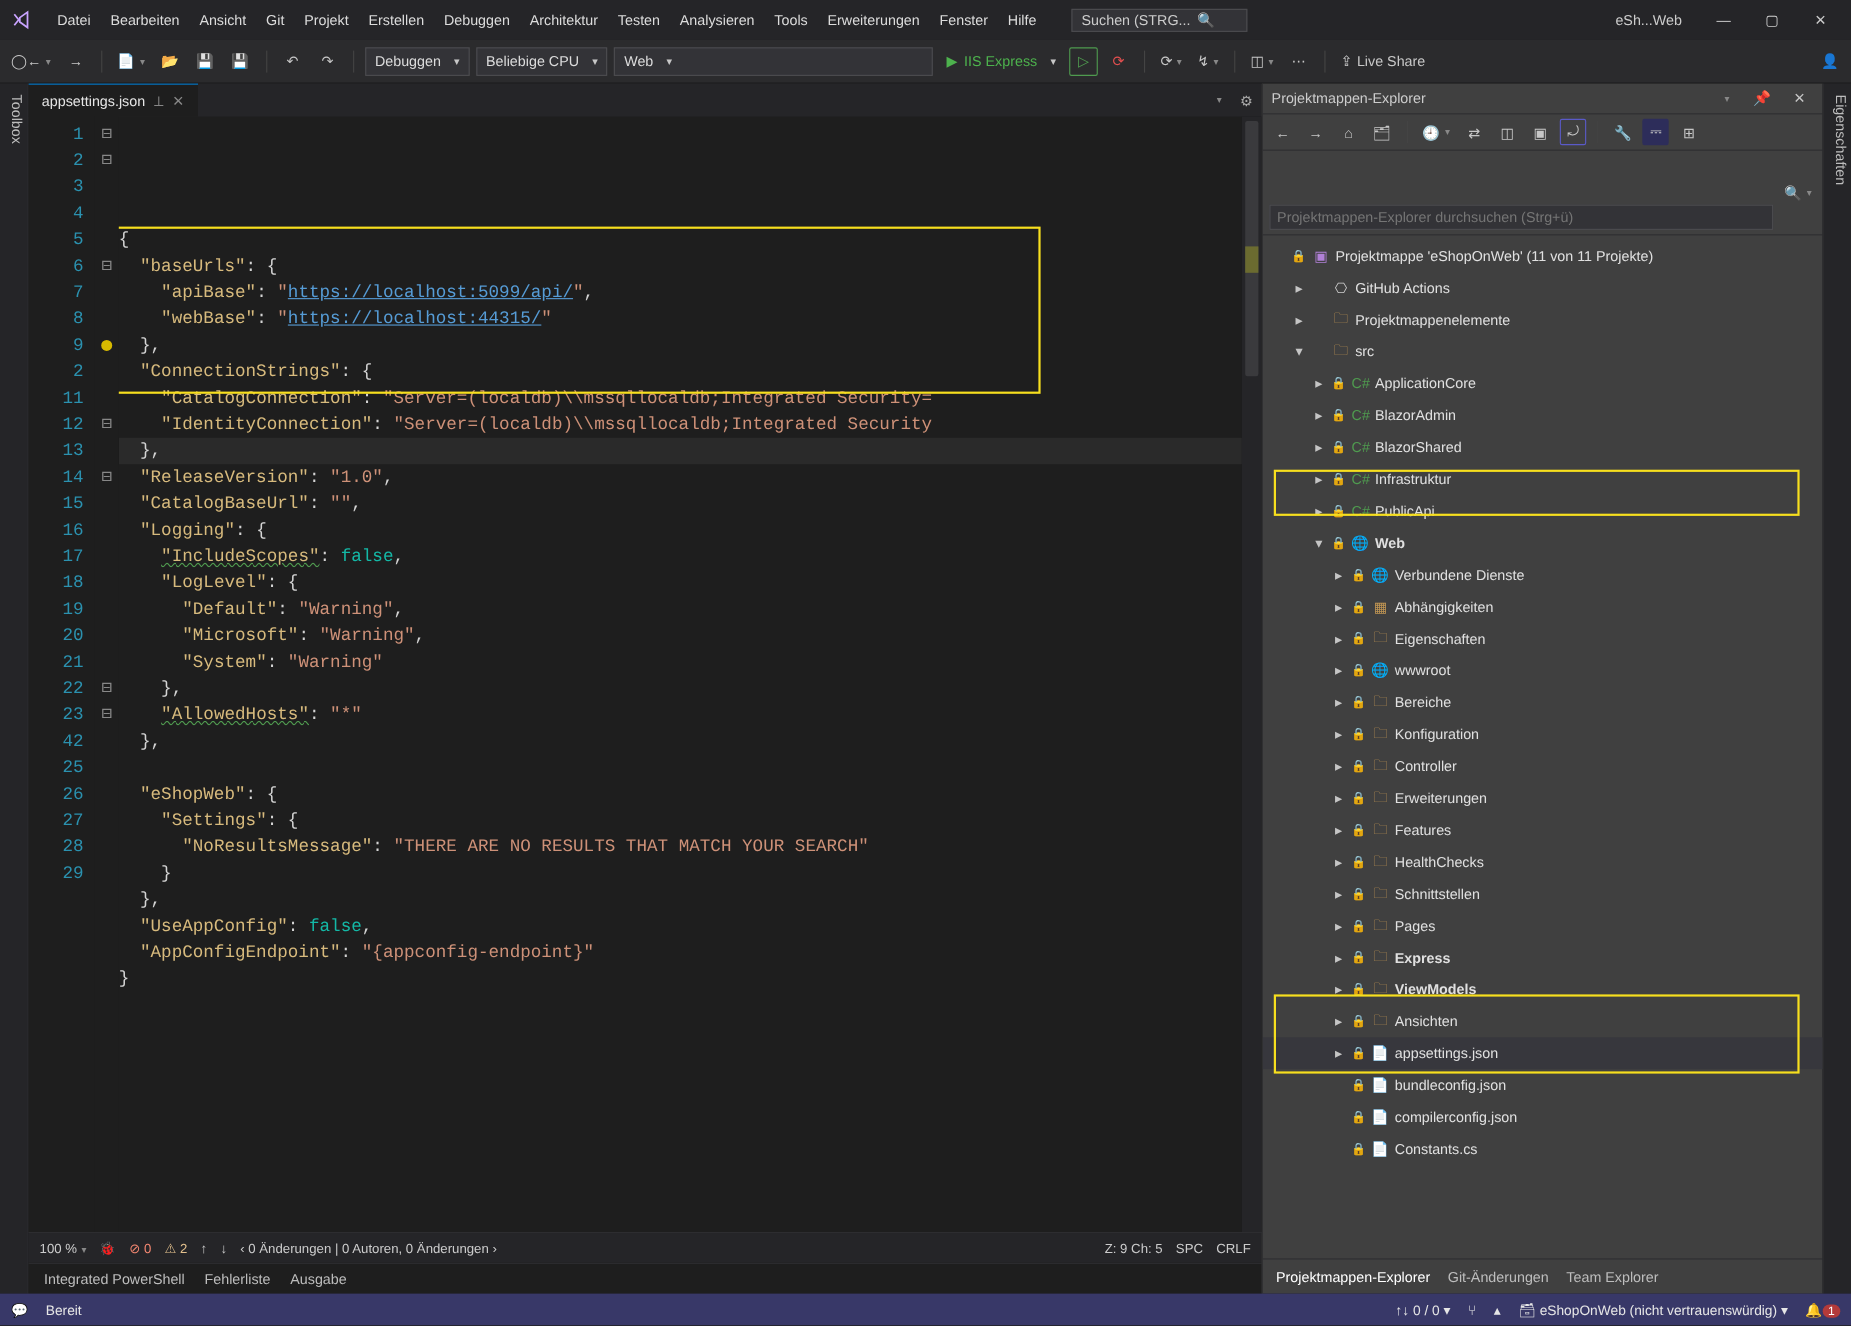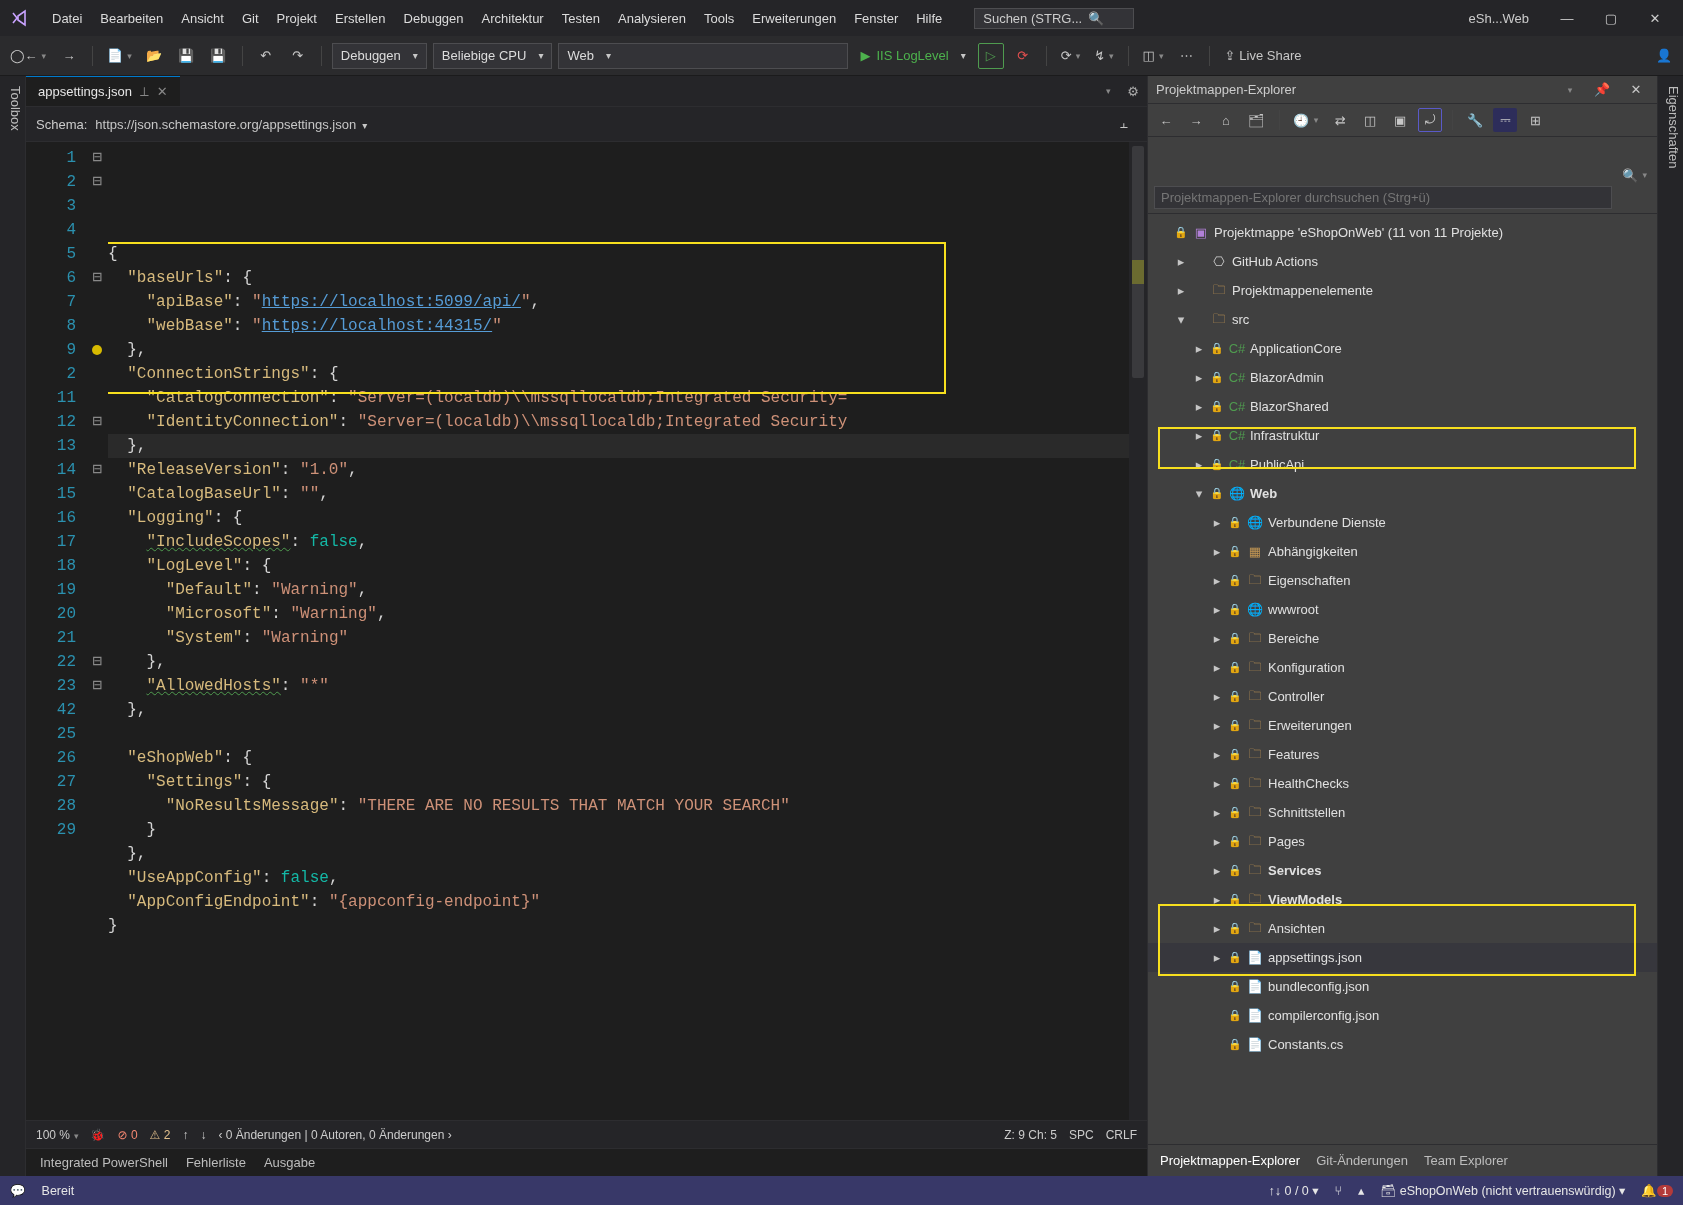--- a/index.html
+++ b/index.html
@@ -308,21 +308,21 @@
   <div class="tb-sep"></div>
   <div class="tb-dropdown chev-lg">
       <span>Debuggen</span>
     </div>
   <div class="tb-dropdown chev-lg">
       <span>Beliebige CPU</span>
     </div>
   <div class="tb-dropdown chev-lg" style="flex:1; max-width:290px">
       <span>Web</span>
     </div>
-  <div class="tb-run chev-lg">▶ <span>IIS LogLevel</span></div>
+  <div class="tb-run chev-lg">▶ <span>IIS Express</span></div>
   <div class="tb-btn" style="border:1px solid #4f9b4f;color:#4f9b4f;border-radius:2px">▷</div>
   <div class="tb-btn" style="color:#e24f4f">⟳</div>
   <div class="tb-sep"></div>
   <div class="tb-btn chev">⟳</div>
   <div class="tb-btn chev">↯</div>
   <div class="tb-sep"></div>
   <div class="tb-btn chev">◫</div>
   <div class="tb-btn">⋯</div>
   <div class="tb-sep"></div>
   <div class="tb-btn">⇪ <span style="margin-left:4px">Live Share</span></div>
@@ -337,25 +337,20 @@
   <div class="editor-pane">
     <div class="tabs">
       <div class="tab">
         <span>appsettings.json</span>
         <span class="pin">⟂</span>
         <span class="close">✕</span>
       </div>
       <div class="spacer"></div>
       <span class="tb-btn chev"></span>
       <span class="gear">⚙</span>
-    </div>
-    <div class="schema-bar">
-      <span>Schema:</span>
-      <span class="url chev-lg">https://json.schemastore.org/appsettings.json</span>
-      <span class="tb-btn">⫠</span>
     </div>
     <div class="code-area">
       <div class="gutter" id="gutter">
           <div class="line">1</div>
           <div class="line">2</div>
           <div class="line">3</div>
           <div class="line">4</div>
           <div class="line">5</div>
           <div class="line">6</div>
           <div class="line">7</div>
@@ -607,21 +602,21 @@
         <div class="tree-row" style="padding-left: 62px;">
           <span class="tw closed"></span>
           <span class="lock">🔒</span>
           <span class="glyph folder">🗀</span>
           <span class="label">Pages</span>
         </div>
         <div class="tree-row bold" style="padding-left: 62px;">
           <span class="tw closed"></span>
           <span class="lock">🔒</span>
           <span class="glyph folder">🗀</span>
-          <span class="label">Services</span>
+          <span class="label">Express</span>
         </div>
         <div class="tree-row bold" style="padding-left: 62px;">
           <span class="tw closed"></span>
           <span class="lock">🔒</span>
           <span class="glyph folder">🗀</span>
           <span class="label">ViewModels</span>
         </div>
         <div class="tree-row" style="padding-left: 62px;">
           <span class="tw closed"></span>
           <span class="lock">🔒</span>

